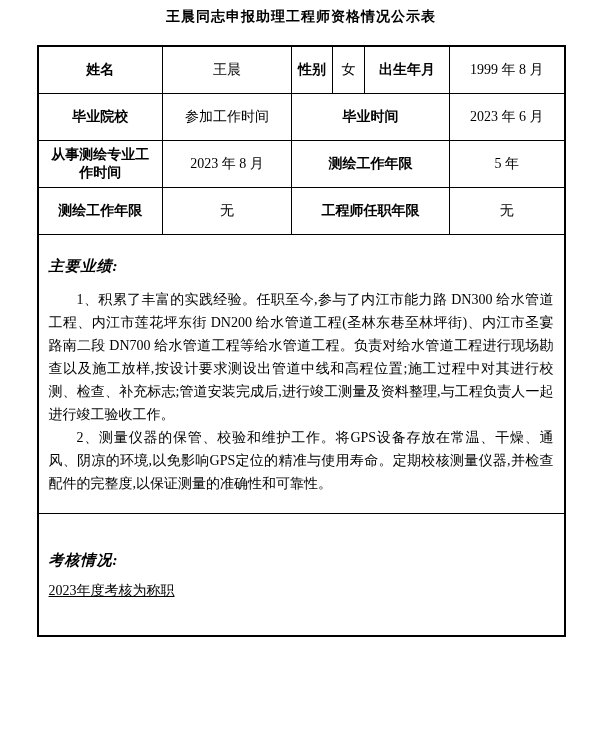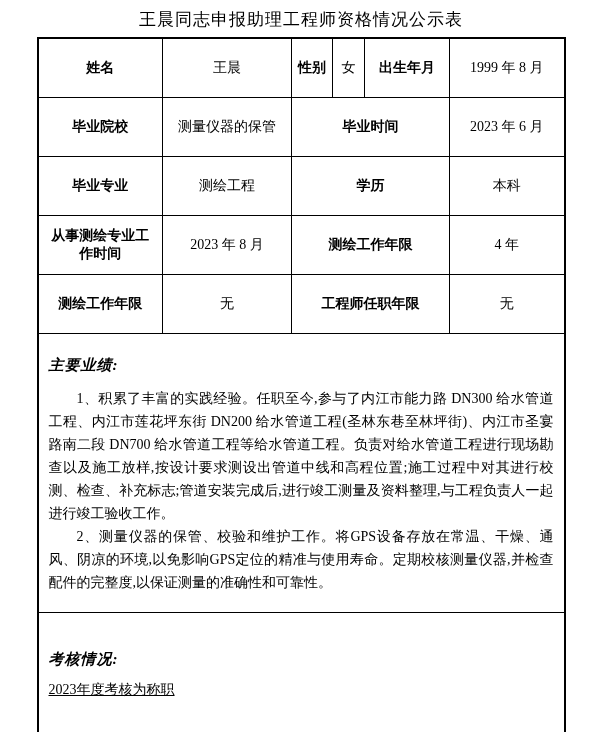--- a/index.html
+++ b/index.html
@@ -12,43 +12,43 @@
     overflow: hidden;
   }
   .page {
     width: 602px;
     height: 732px;
     background: #ffffff;
     padding-top: 8px;
   }
   .title {
     text-align: center;
-    font-size: 17px;
-    font-weight: normal;
+    font-size: 14px;
+    font-weight: bold;
     letter-spacing: 1px;
-    margin-bottom: 6px;
+    margin-bottom: 19px;
     font-family: "Liberation Serif", "DejaVu Serif", serif;
   }
   table.form-table {
     border-collapse: collapse;
     table-layout: fixed;
     width: 527px;
     margin: 0 auto;
     border: 2px solid #000000;
   }
   table.form-table td {
     border: 1px solid #000000;
     font-size: 14px;
     vertical-align: middle;
     overflow: hidden;
   }
   td.label {
     font-weight: bold;
     text-align: center;
-    padding: 20px 3px;
+    padding: 14px 3px;
     line-height: 18px;
   }
   td.value {
     text-align: center;
     padding: 11px 3px;
     font-size: 13.5px;
   }
   td.section {
     text-align: left;
     vertical-align: top;
@@ -95,35 +95,29 @@
       <tr style="height:30px">
         <td class="label">姓名</td>
         <td class="value">王晨</td>
         <td class="label">性别</td>
         <td class="value">女</td>
         <td class="label">出生年月</td>
         <td class="value">1999 年 8 月</td>
       </tr>
       <tr style="height:31px">
         <td class="label">毕业院校</td>
-        <td class="value">测量仪器的保管</td>
+        <td class="value">参加工作时间</td>
         <td class="label" colspan="3">毕业时间</td>
         <td class="value">2023 年 6 月</td>
-      </tr>
-      <tr style="height:31px">
-        <td class="label">毕业专业</td>
-        <td class="value">测绘工程</td>
-        <td class="label" colspan="3">学历</td>
-        <td class="value">本科</td>
       </tr>
       <tr style="height:44px">
         <td class="label" style="padding:2px 12px">从事测绘专业工作时间</td>
         <td class="value">2023 年 8 月</td>
         <td class="label" colspan="3">测绘工作年限</td>
-        <td class="value">4 年</td>
+        <td class="value">5 年</td>
       </tr>
       <tr style="height:31px">
         <td class="label">测绘工作年限</td>
         <td class="value">无</td>
         <td class="label" colspan="3">工程师任职年限</td>
         <td class="value">无</td>
       </tr>
       <tr style="height:279px">
         <td class="section" colspan="6">
           <div class="section-heading">主要业绩:</div>

